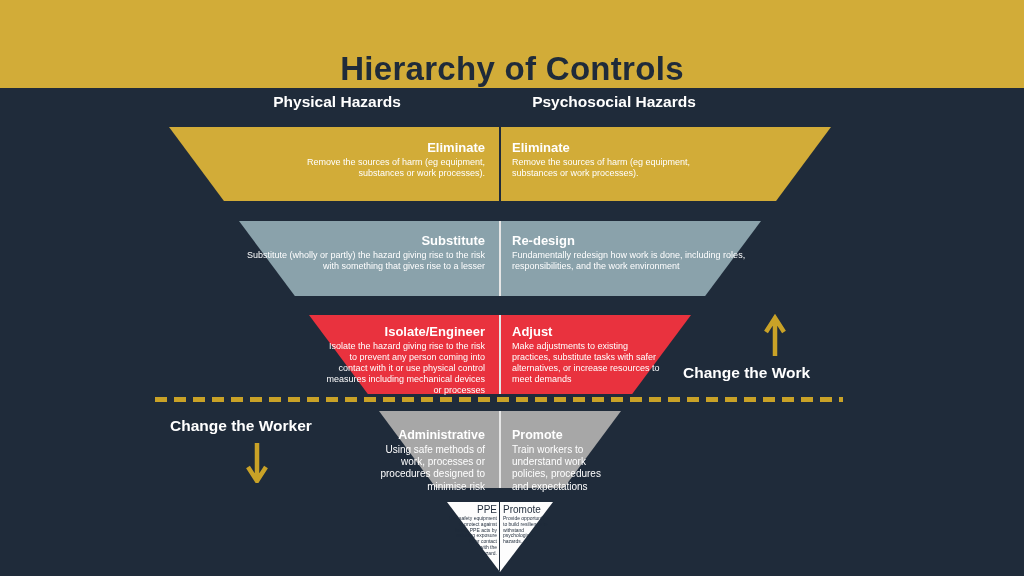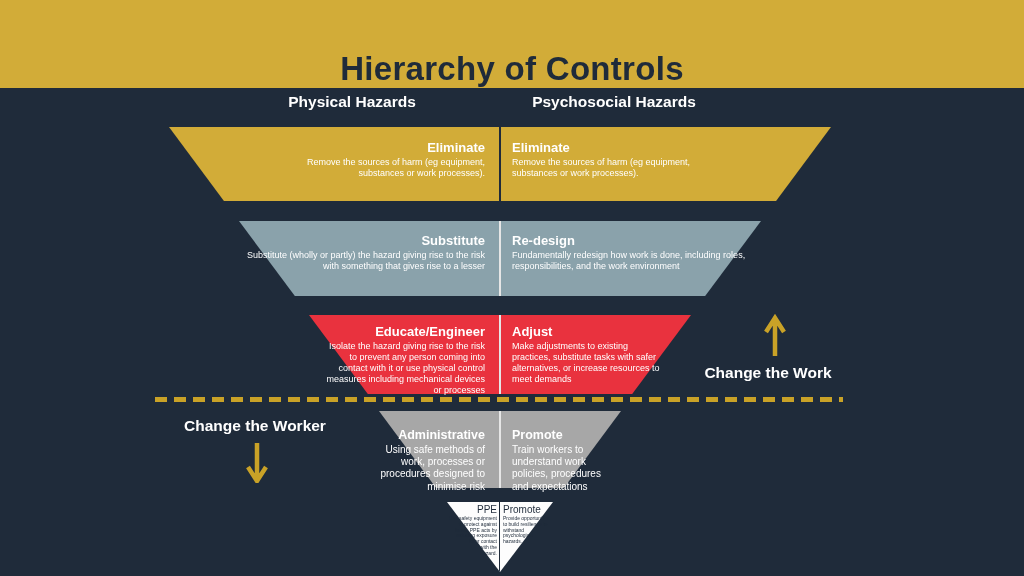--- a/index.html
+++ b/index.html
@@ -6,21 +6,21 @@
   .stage{position:relative;width:1024px;height:576px;overflow:hidden;
          background:var(--bg,#1f2b3a);font-family:"Liberation Sans",sans-serif}
 
   
   .band{position:absolute;left:0;top:0;width:100%;height:88px;
         background:var(--gold,#d2ac38);display:flex;align-items:flex-end;justify-content:center}
   .title{font-size:33px;font-weight:600;color:#1f2b3a;letter-spacing:.3px}
 
   
   .colhead{position:absolute;top:93px;color:#fff;font-weight:700;font-size:15.5px;text-align:center}
-  #colhead-left{left:252px;width:200px}
+  #colhead-left{left:237px;width:200px}
   #colhead-right{left:514px;width:200px}
 
   
   .tier{position:absolute}
   .shape{position:absolute;inset:0}
   .divider{position:absolute;top:0;bottom:0;left:calc(50% - 1px);width:2px}
   .col{position:absolute}
   .col .heading{font-weight:700;font-size:13px;color:#fff;margin-bottom:2px}
   .col .body{font-size:9px;line-height:1.22;color:#fff}
   .col-left{text-align:right;right:calc(50% + 15px)}
@@ -63,21 +63,21 @@
   #tier5 .col-left{right:calc(50% + 3px);width:50px}
   #tier5 .col-right{left:calc(50% + 3px);width:52px}
   #tier5 .heading{font-size:10px;font-weight:500;color:#1f2b3a;margin-bottom:1px}
   #tier5 .body{font-size:5px;line-height:1.15;color:#1f2b3a;white-space:pre-line}
 
   
   #dash-line{position:absolute;left:155px;top:397px;width:688px;height:5px;
      background:repeating-linear-gradient(90deg,var(--dash,#c9a227) 0 12px,transparent 12px 19px)}
 
   
-  .annot{position:absolute;color:#fff;font-weight:700;font-size:15.5px;text-align:center;width:170px}
+  .annot{position:absolute;color:#fff;font-weight:700;font-size:15.5px;text-align:left;width:170px}
   #change-work{left:683px;top:364px}
   #change-worker{left:170px;top:417px}
   .arrow{position:absolute}
   #arrow-up{left:761px;top:313px}
   #arrow-down{left:243px;top:441px}
 
   
   #footer{position:absolute;left:639px;top:550px;color:#e8ebee;
           font-size:8px;font-weight:600;line-height:1.4}
 </style>
@@ -119,21 +119,21 @@
       <div class="heading">Re-design</div>
       <div class="body">Fundamentally redesign how work is done, including roles, responsibilities, and the work environment</div>
     </div>
   </div>
 
   <div class="tier" id="tier3">
     <div class="shape" style="background: rgb(233, 50, 62);">
       <div class="divider"></div>
     </div>
     <div class="col col-left">
-      <div class="heading">Educate/Engineer</div>
+      <div class="heading">Isolate/Engineer</div>
       <div class="body">Isolate the hazard giving rise to the risk to prevent any person coming into contact with it or use physical control measures including mechanical devices or processes</div>
     </div>
     <div class="col col-right">
       <div class="heading">Adjust</div>
       <div class="body">Make adjustments to existing practices, substitute tasks with safer alternatives, or increase resources to meet demands</div>
     </div>
   </div>
 
   <div id="dash-line"></div>
 

